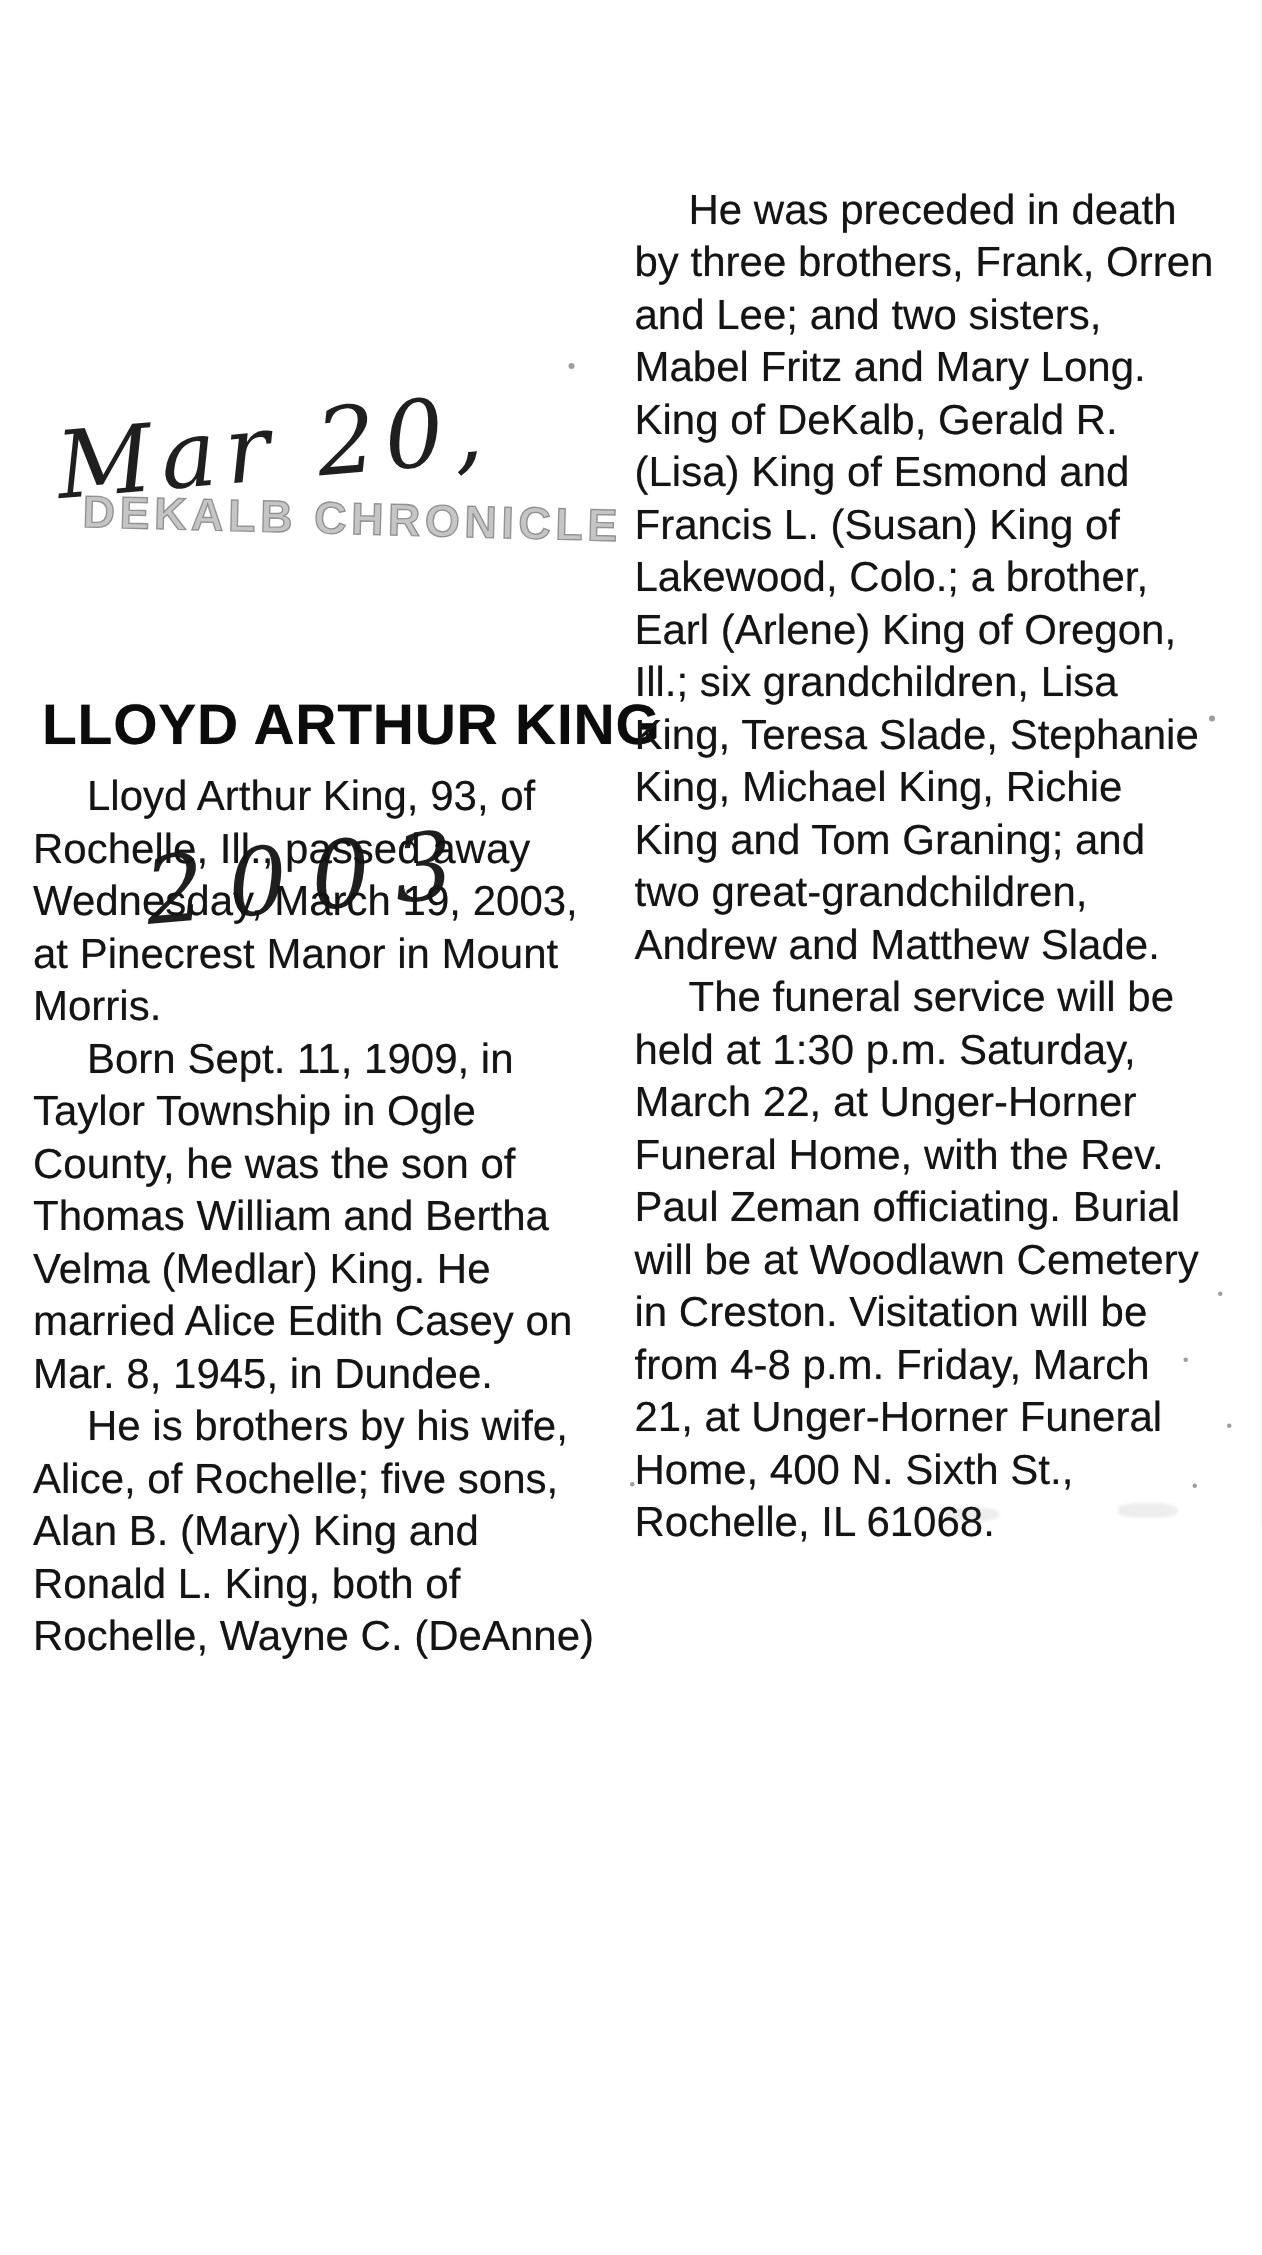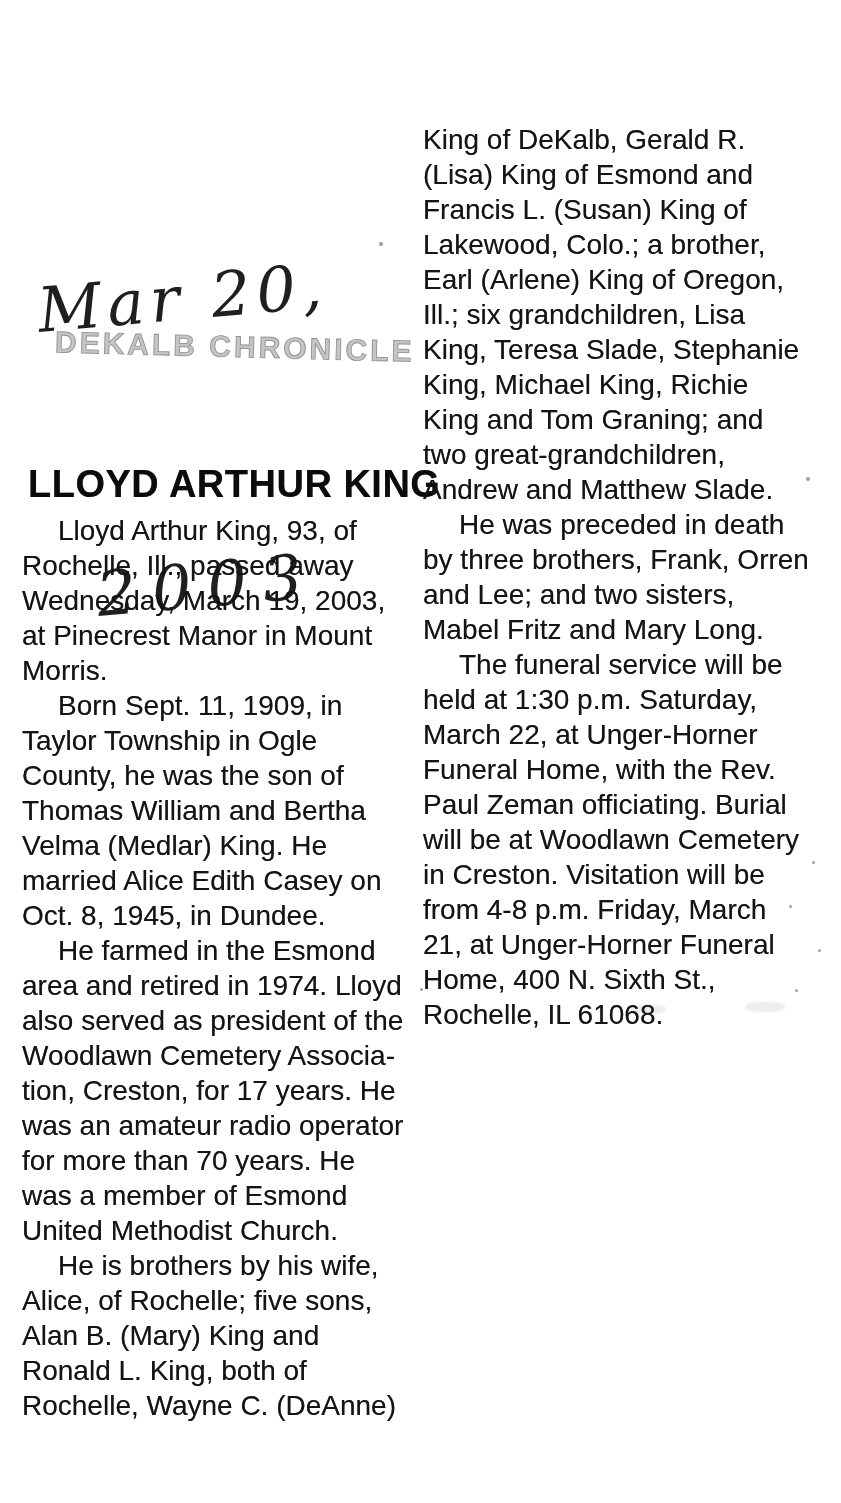--- a/index.html
+++ b/index.html
@@ -99,55 +99,46 @@
 Rochelle, Ill., passed away
 Wednesday, March 19, 2003,
 at Pinecrest Manor in Mount
 Morris.</p>
         <p class="para indent">Born Sept. 11, 1909, in
 Taylor Township in Ogle
 County, he was the son of
 Thomas William and Bertha
 Velma (Medlar) King. He
 married Alice Edith Casey on
-Oct. 8, 1945, in Dundee.</p>
-        <p class="para indent">He farmed in the Esmond
-area and retired in 1974. Lloyd
-also served as president of the
-Woodlawn Cemetery Associa-
-tion, Creston, for 17 years. He
-was an amateur radio operator
-for more than 70 years. He
-was a member of Esmond
-United Methodist Church.</p>
+Mar. 8, 1945, in Dundee.</p>
         <p class="para indent">He is brothers by his wife,
 Alice, of Rochelle; five sons,
 Alan B. (Mary) King and
 Ronald L. King, both of
 Rochelle, Wayne C. (DeAnne)</p>
       </div>
   </div>
 
   <div class="col col-right">
     <div>
+        <p class="para indent">He was preceded in death
+by three brothers, Frank, Orren
+and Lee; and two sisters,
+Mabel Fritz and Mary Long.</p>
         <p class="para">King of DeKalb, Gerald R.
 (Lisa) King of Esmond and
 Francis L. (Susan) King of
 Lakewood, Colo.; a brother,
 Earl (Arlene) King of Oregon,
 Ill.; six grandchildren, Lisa
 King, Teresa Slade, Stephanie
 King, Michael King, Richie
 King and Tom Graning; and
 two great-grandchildren,
 Andrew and Matthew Slade.</p>
-        <p class="para indent">He was preceded in death
-by three brothers, Frank, Orren
-and Lee; and two sisters,
-Mabel Fritz and Mary Long.</p>
         <p class="para indent">The funeral service will be
 held at 1:30 p.m. Saturday,
 March 22, at Unger-Horner
 Funeral Home, with the Rev.
 Paul Zeman officiating. Burial
 will be at Woodlawn Cemetery
 in Creston. Visitation will be
 from 4-8 p.m. Friday, March
 21, at Unger-Horner Funeral
 Home, 400 N. Sixth St.,

